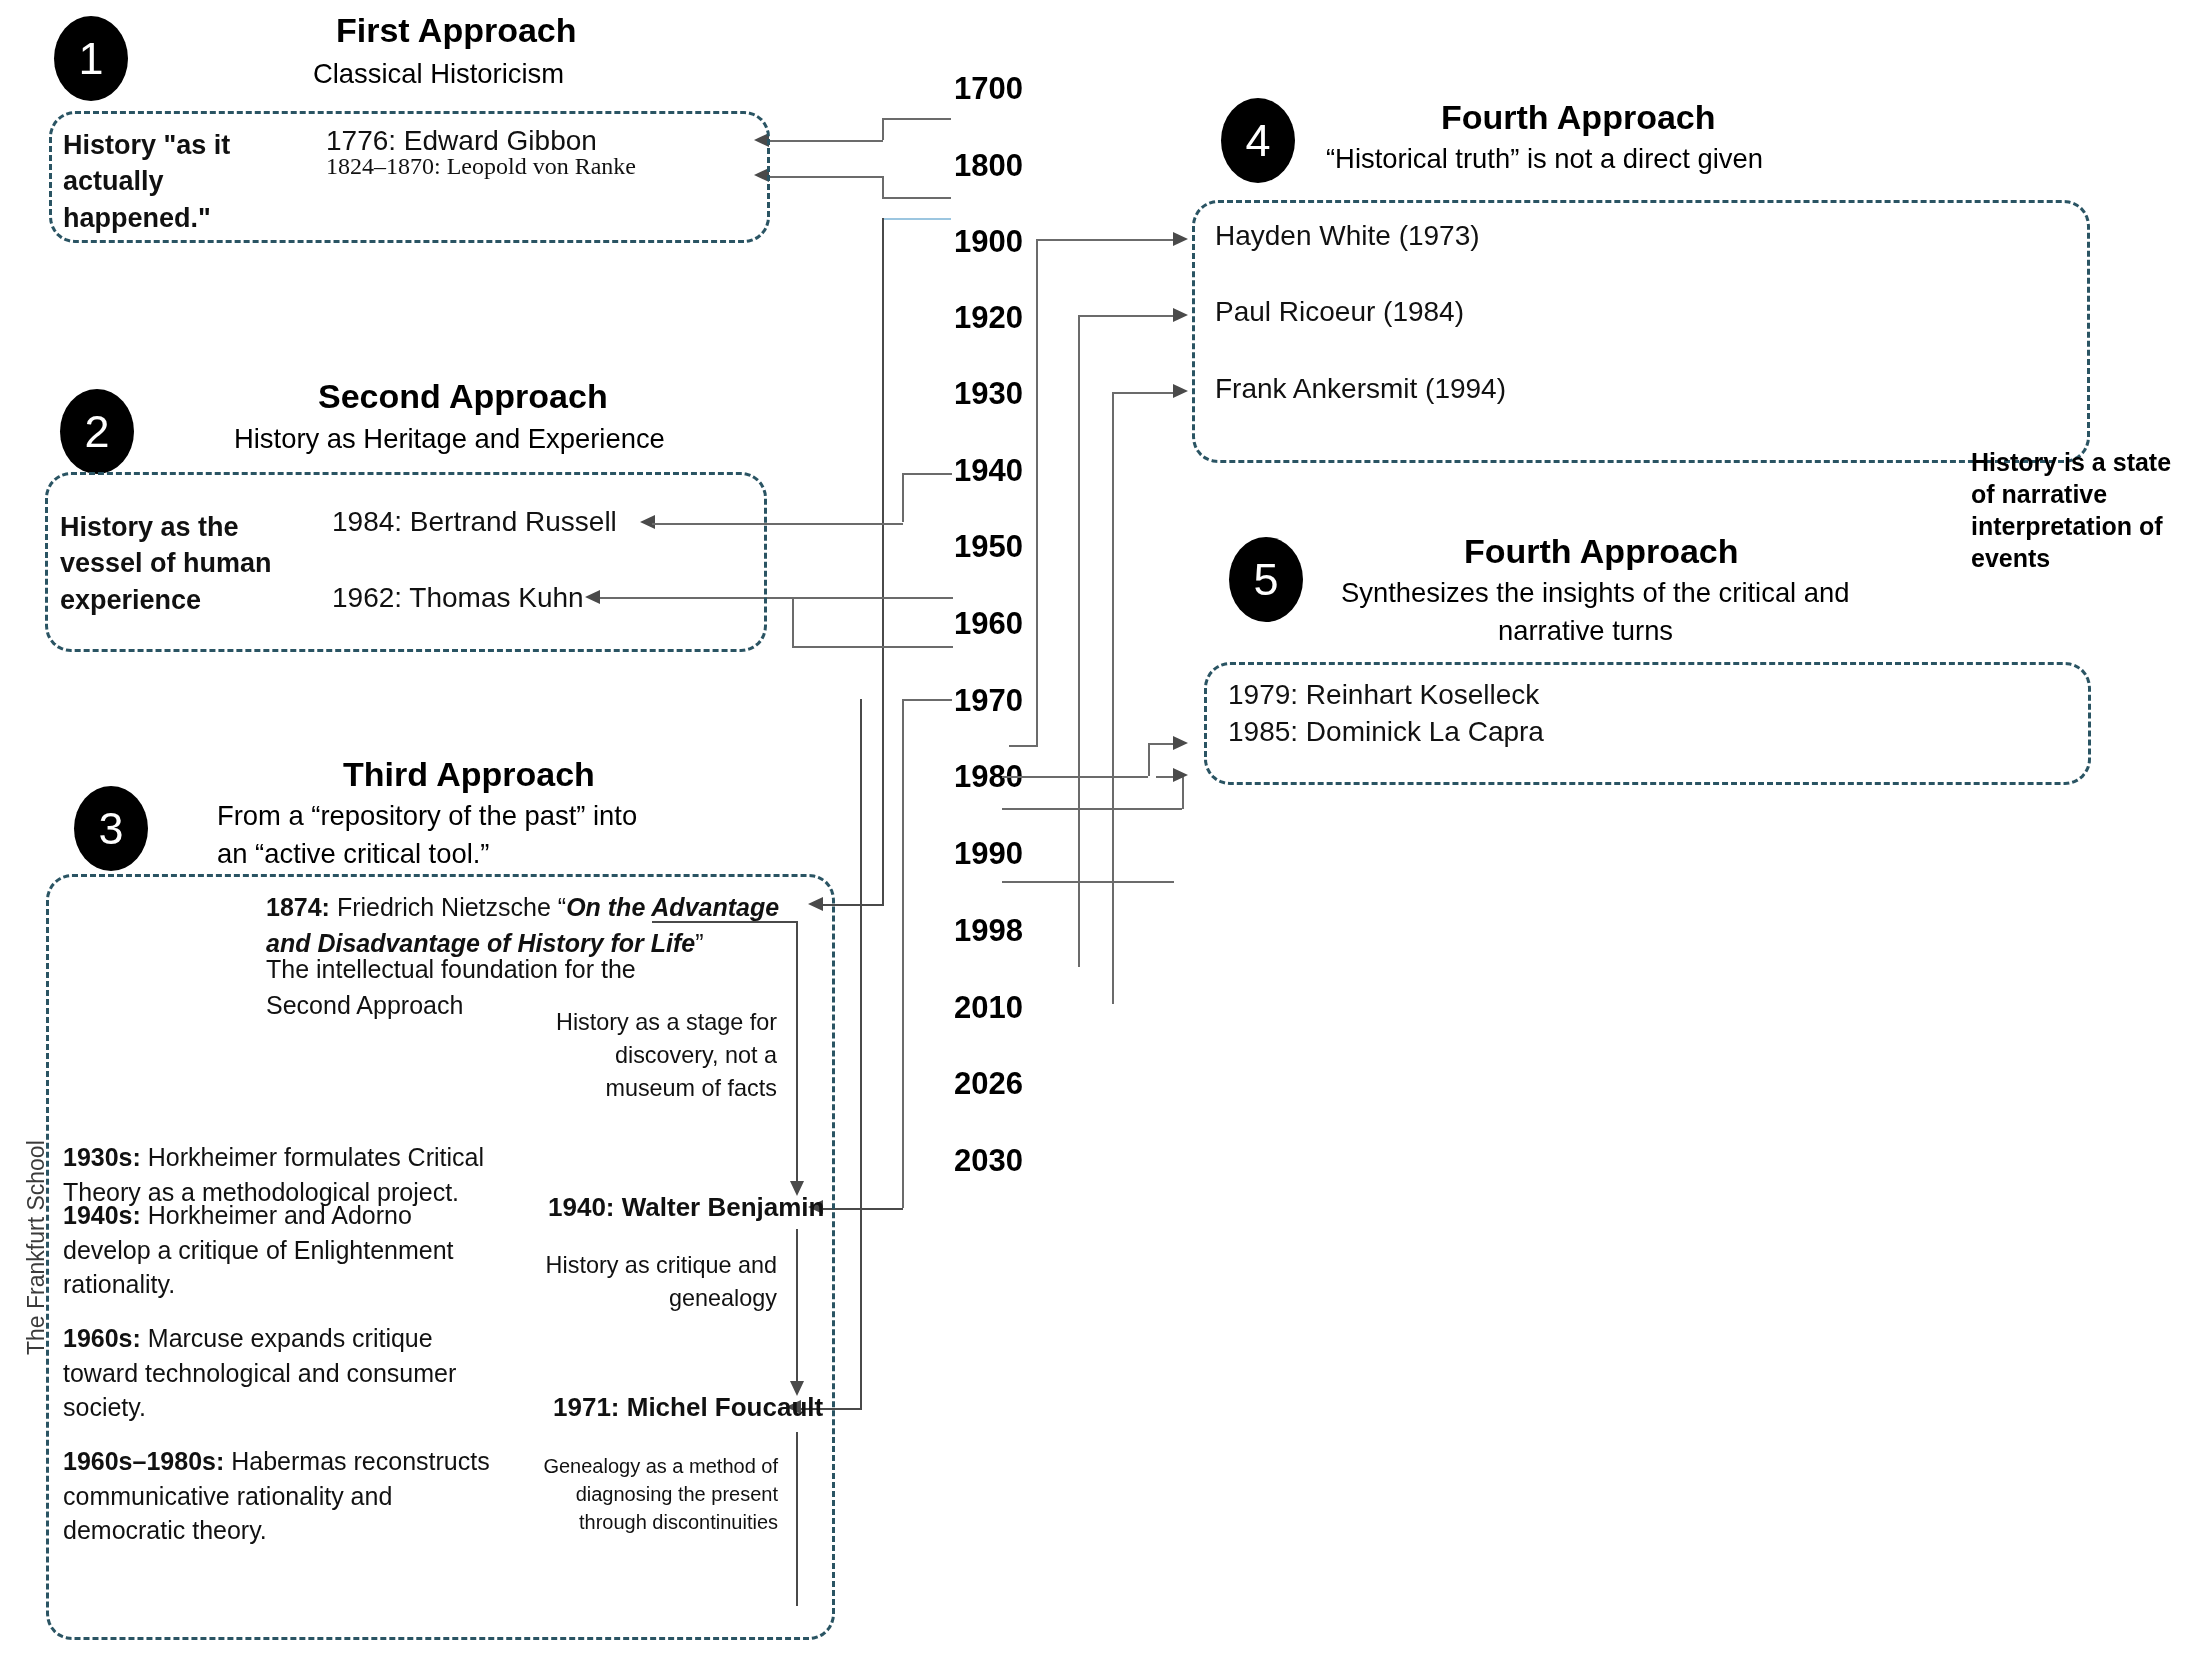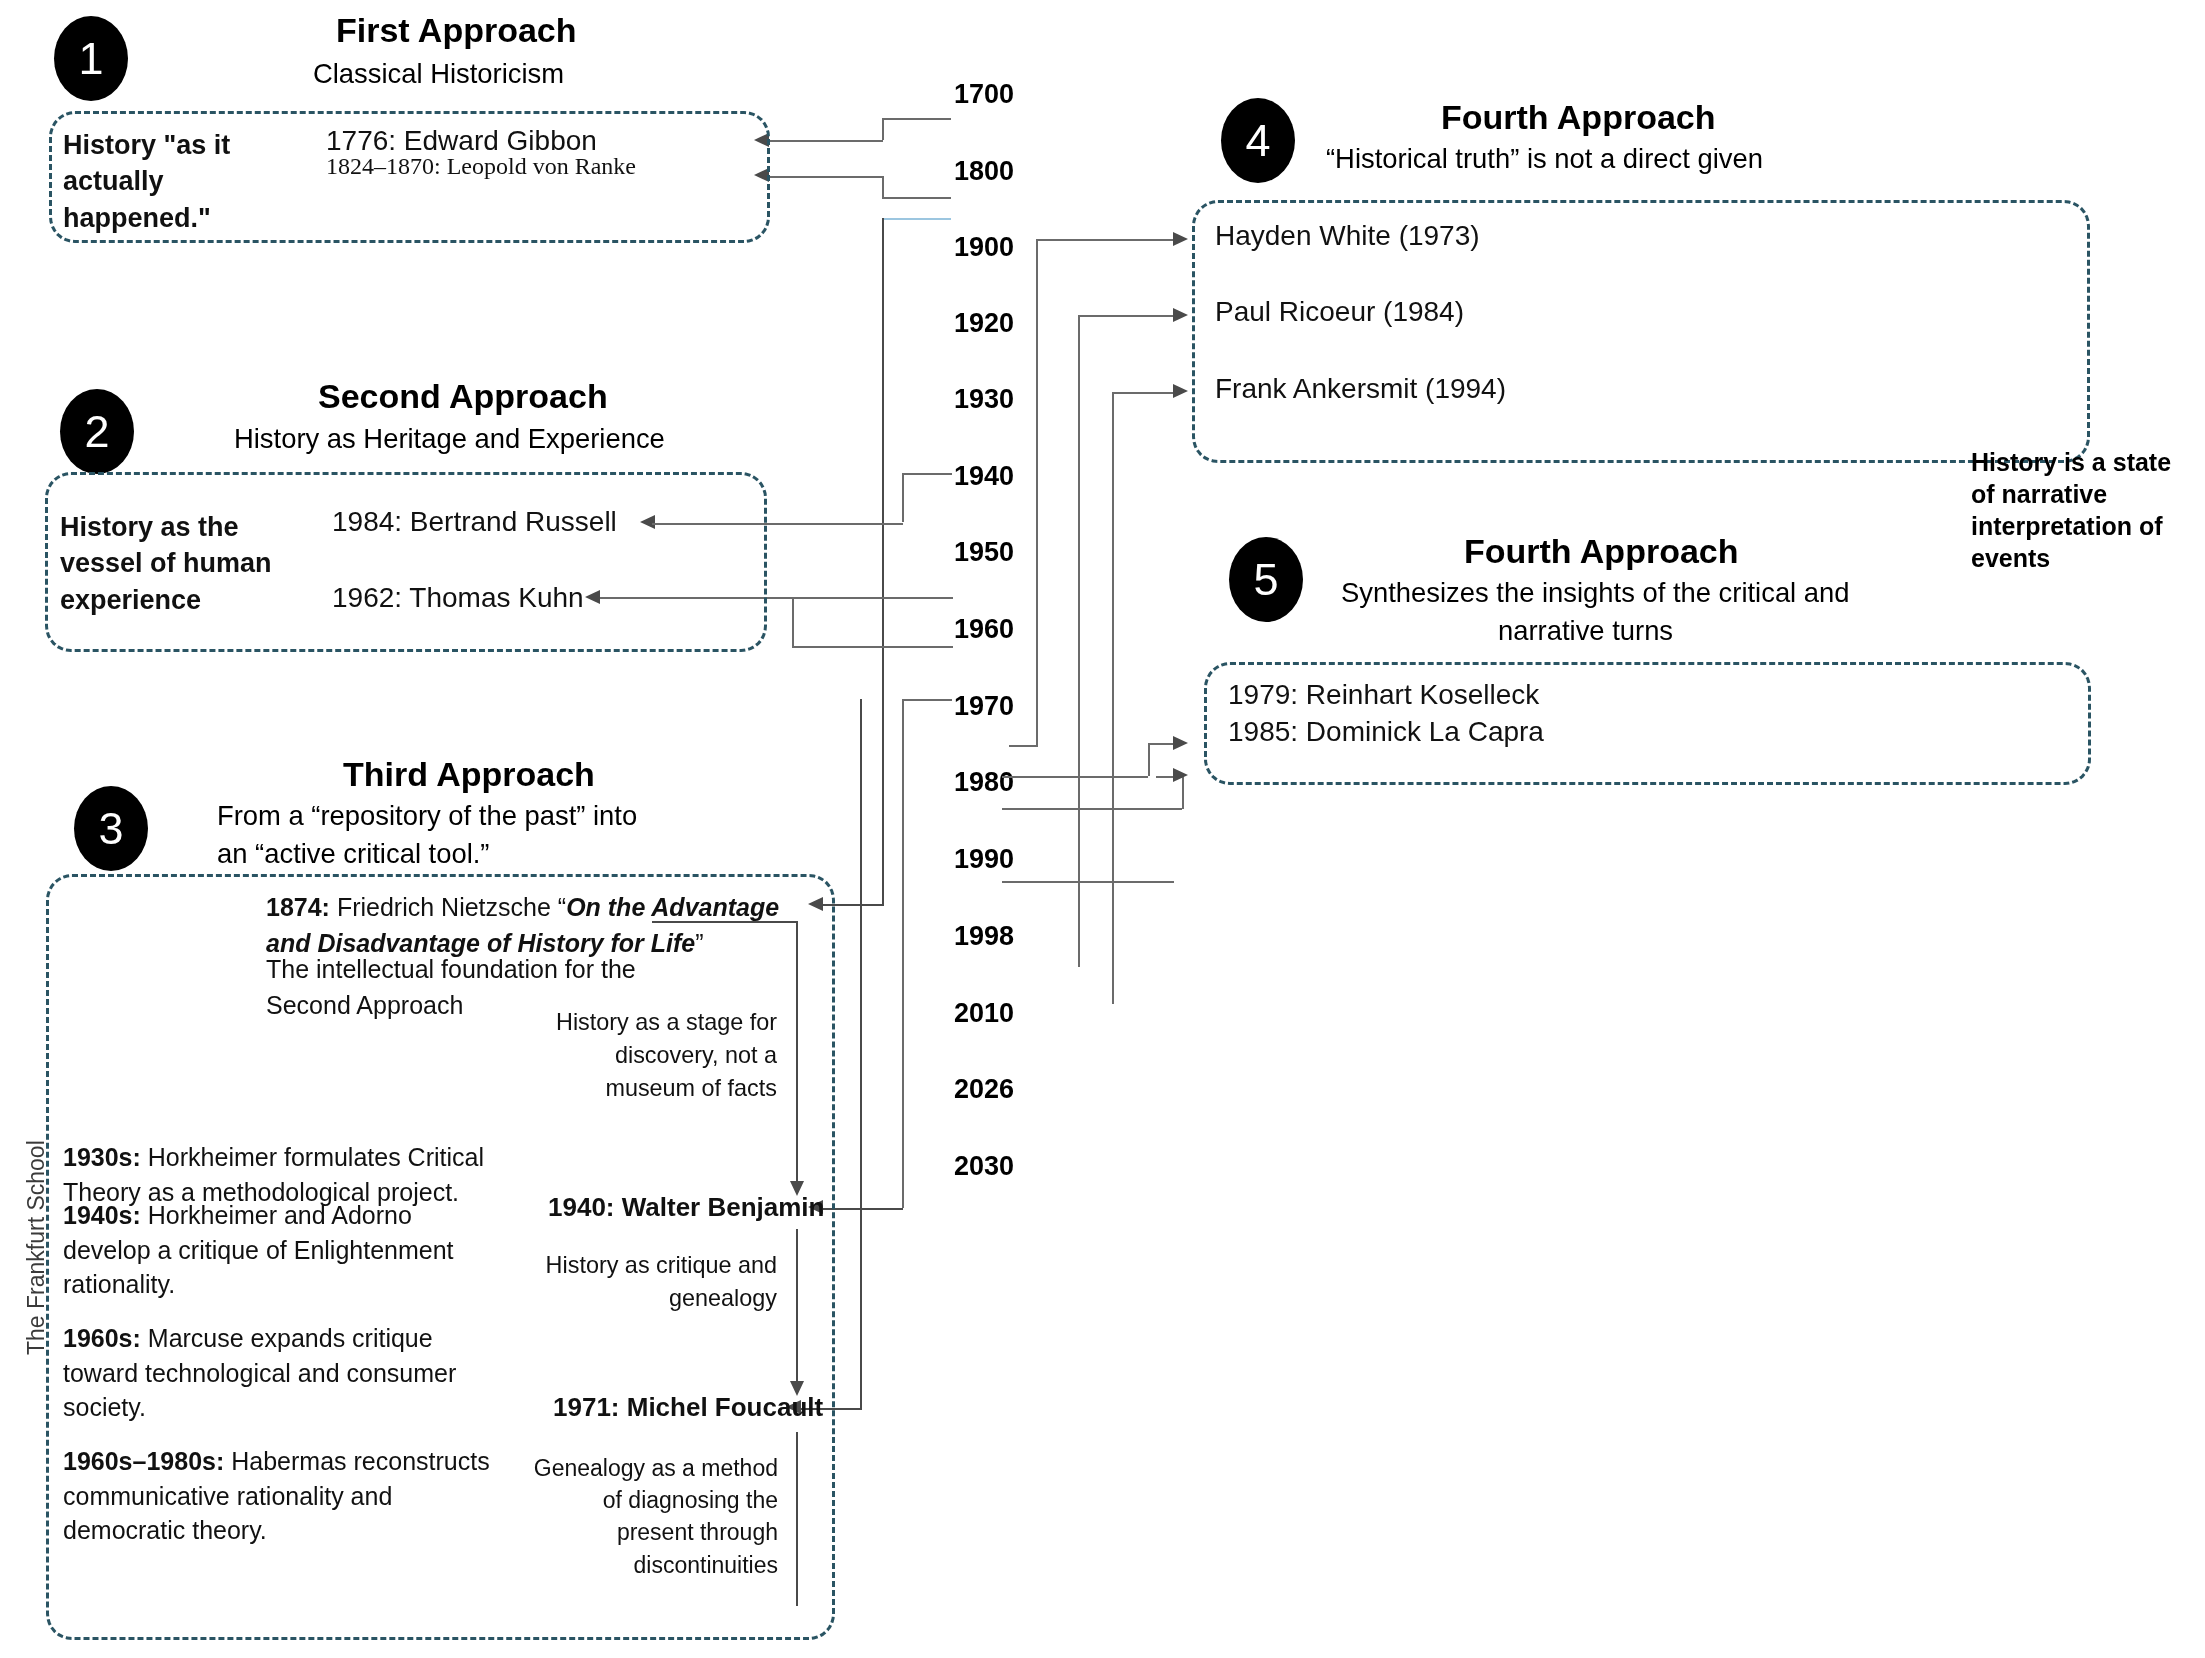--- a/index.html
+++ b/index.html
@@ -20,21 +20,21 @@
   
   .dbox{
     position:absolute;border:3.4px dashed #2a5463;border-radius:26px;background:transparent;
   }
 
   
   .t{position:absolute;color:#111;}
   .b{font-weight:bold;}
   .i{font-style:italic;}
 
-  .yr{position:absolute;font-size:27px;font-weight:bold;color:#000;letter-spacing:0px;margin-top:8px;}
+  .yr{position:absolute;font-size:31px;font-weight:bold;color:#000;letter-spacing:0px;}
 
   
   .hl{position:absolute;height:0;border-top:2.3px solid #6b6b6b;}
   .vl{position:absolute;width:0;border-left:2.3px solid #6b6b6b;}
   .hl-dk{position:absolute;height:0;border-top:2.3px solid #4a4a4a;}
   .vl-dk{position:absolute;width:0;border-left:2.3px solid #4a4a4a;}
   .hl-blue{position:absolute;height:0;border-top:2.3px solid #9cc6e0;}
 
   
   .arw-l{position:absolute;width:0;height:0;border-top:7.4px solid transparent;border-bottom:7.4px solid transparent;border-right:15px solid #4a4a4a;}
@@ -176,21 +176,21 @@
   <div class="arw-d" style="left:790px;top:1181px;"></div>
 
   <div class="t b" style="left:548px;top:1192px;font-size:26px;">1940: Walter Benjamin</div>
 
   <div class="t" style="left:543px;top:1249px;width:234px;font-size:23.4px;line-height:1.4;text-align:right;">History as critique and genealogy</div>
   <div class="vl-dk" style="left:796px;top:1229px;height:154px;"></div>
   <div class="arw-d" style="left:790px;top:1381px;"></div>
 
   <div class="t b" style="left:553px;top:1392px;font-size:26px;">1971: Michel Foucault</div>
 
-  <div class="t" style="left:532px;top:1452px;width:246px;font-size:23px;line-height:1.4;text-align:right;">Genealogy as a method of diagnosing the present through discontinuities</div>
+  <div class="t" style="left:532px;top:1452px;width:246px;font-size:20px;line-height:1.4;text-align:right;">Genealogy as a method of diagnosing the present through discontinuities</div>
   <div class="vl-dk" style="left:796px;top:1432px;height:174px;"></div>
 
   <div class="t" style="left:63px;top:1106px;width:435px;font-size:25px;line-height:1.38;margin-top:34px;">
     <span class="b">1930s:</span><span> Horkheimer formulates Critical Theory as a methodological project.</span>
   </div>
   <div class="t" style="left:63px;top:1198px;width:400px;font-size:25px;line-height:1.38;">
     <span class="b">1940s:</span><span> Horkheimer and Adorno develop a critique of Enlightenment rationality.</span>
   </div>
   <div class="t" style="left:63px;top:1321px;width:400px;font-size:25px;line-height:1.38;">
     <span class="b">1960s:</span><span> Marcuse expands critique toward technological and consumer society.</span>

